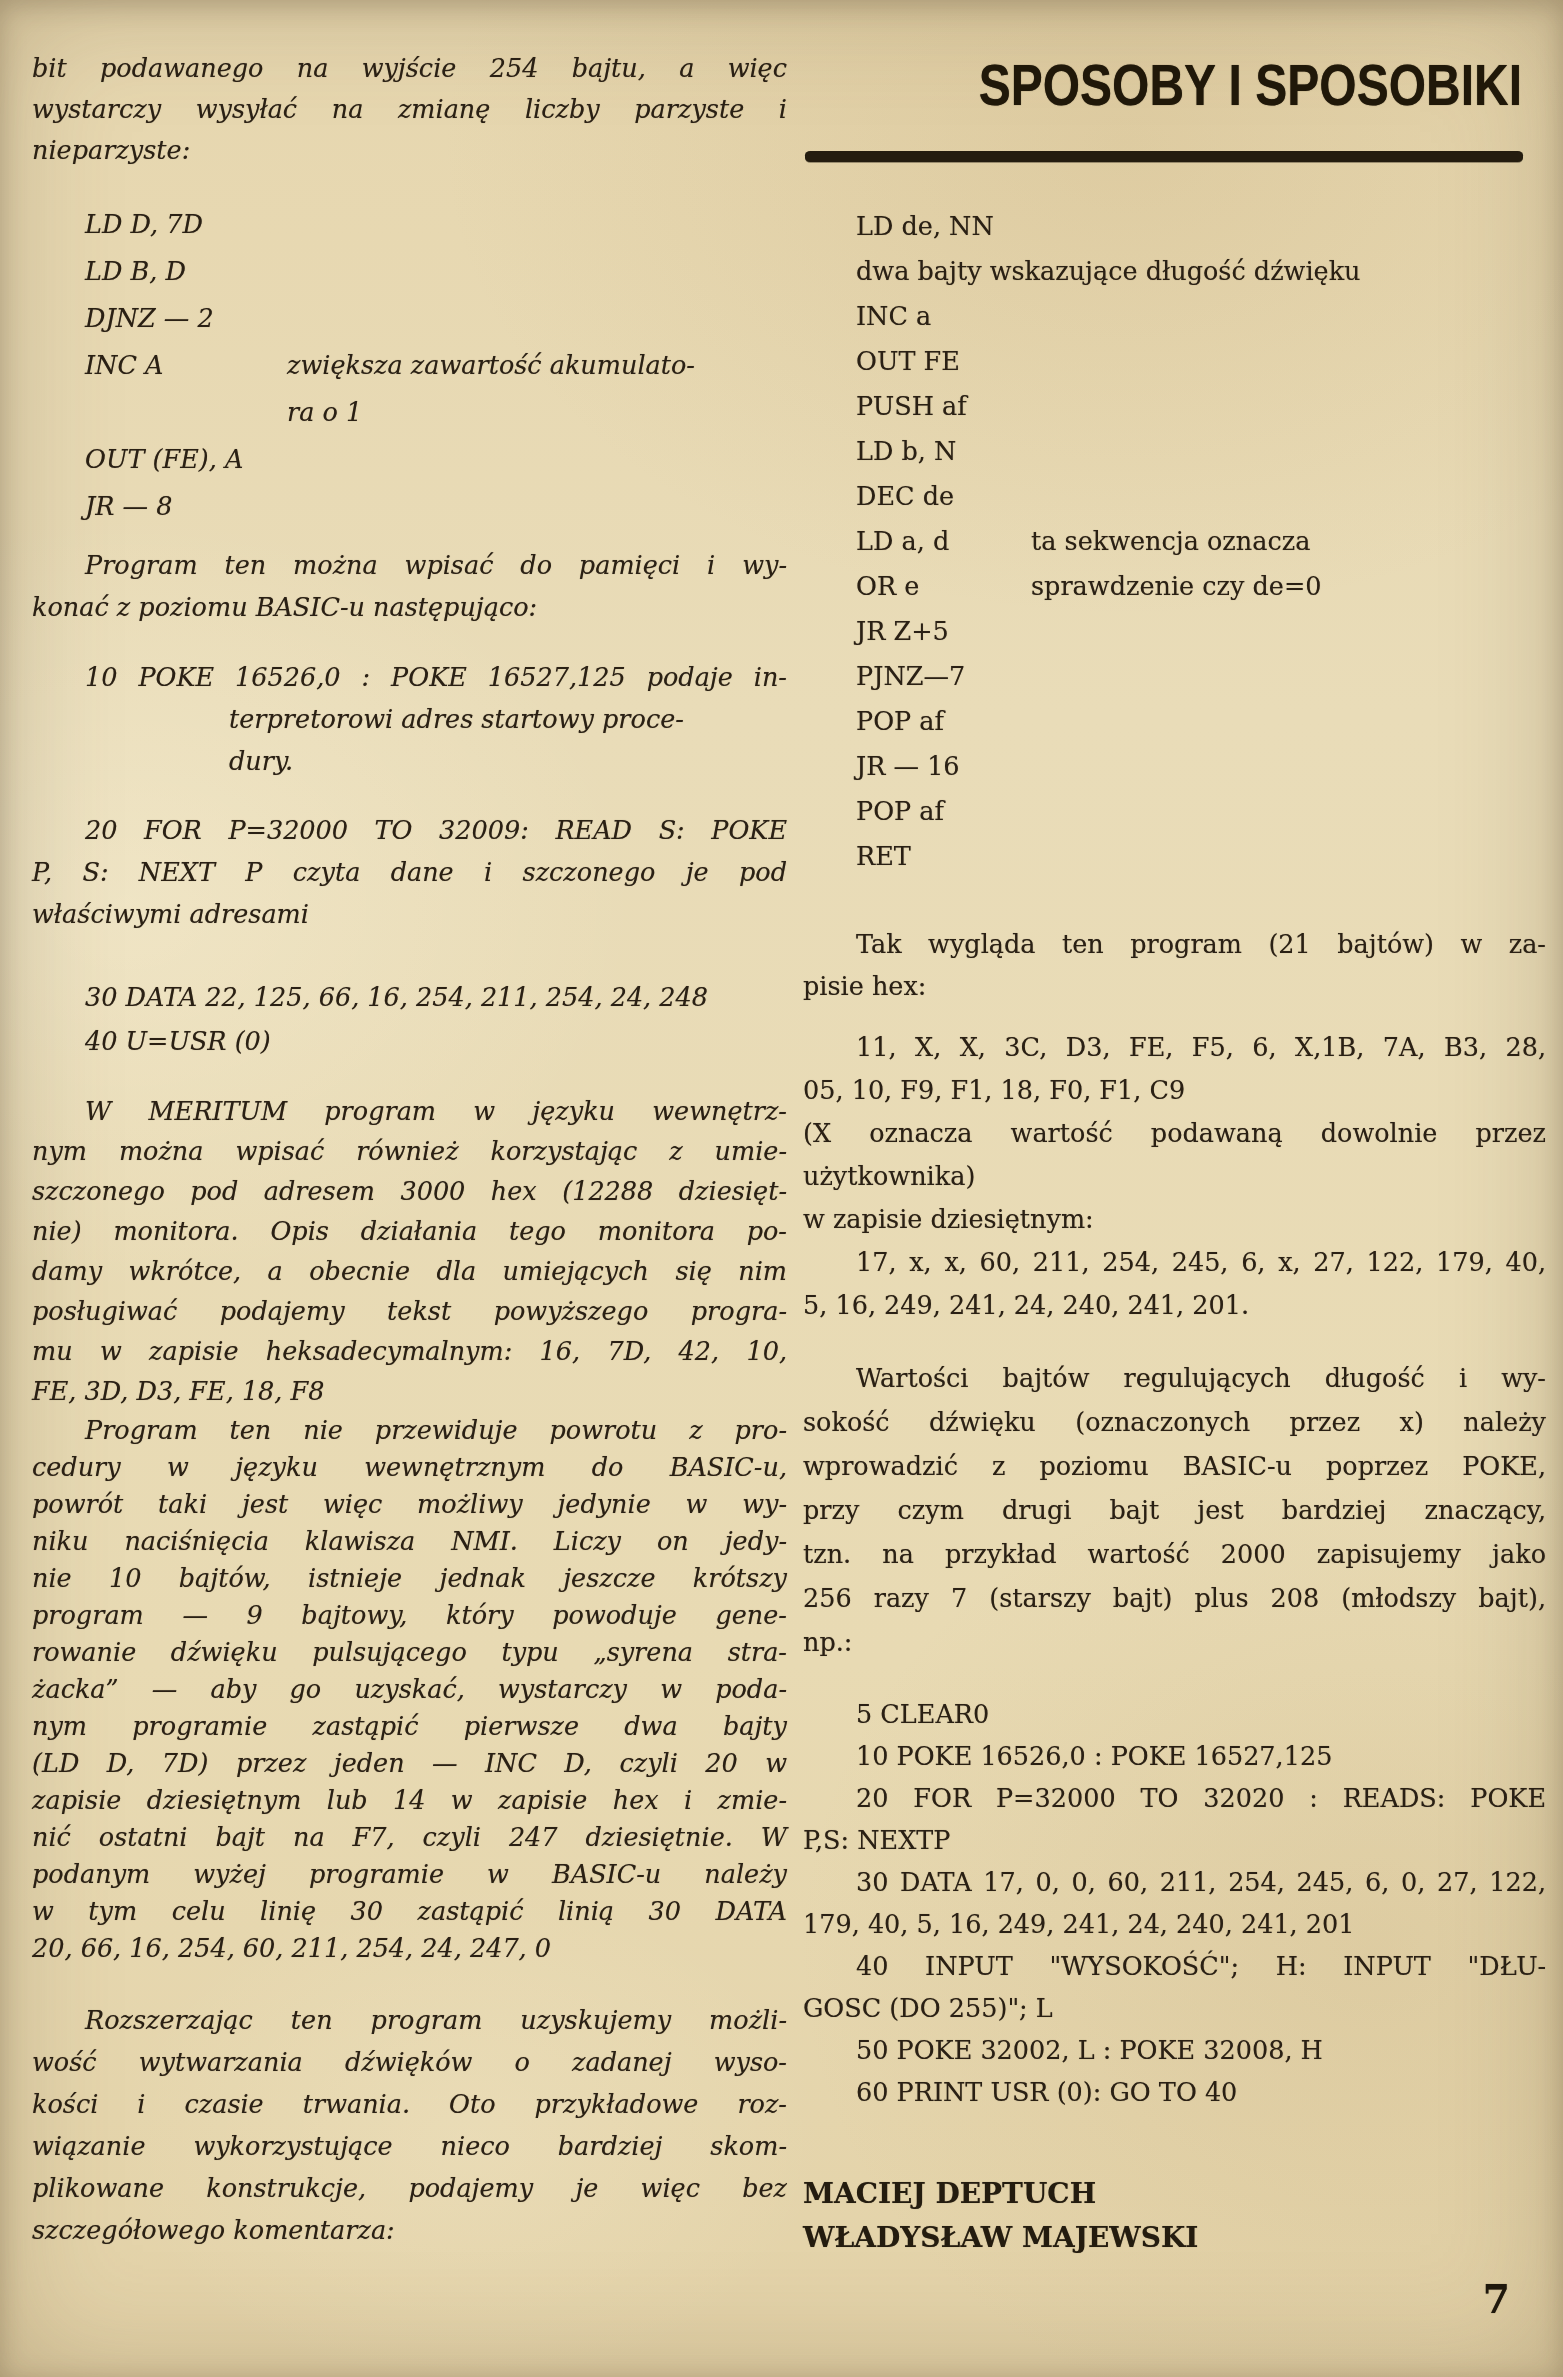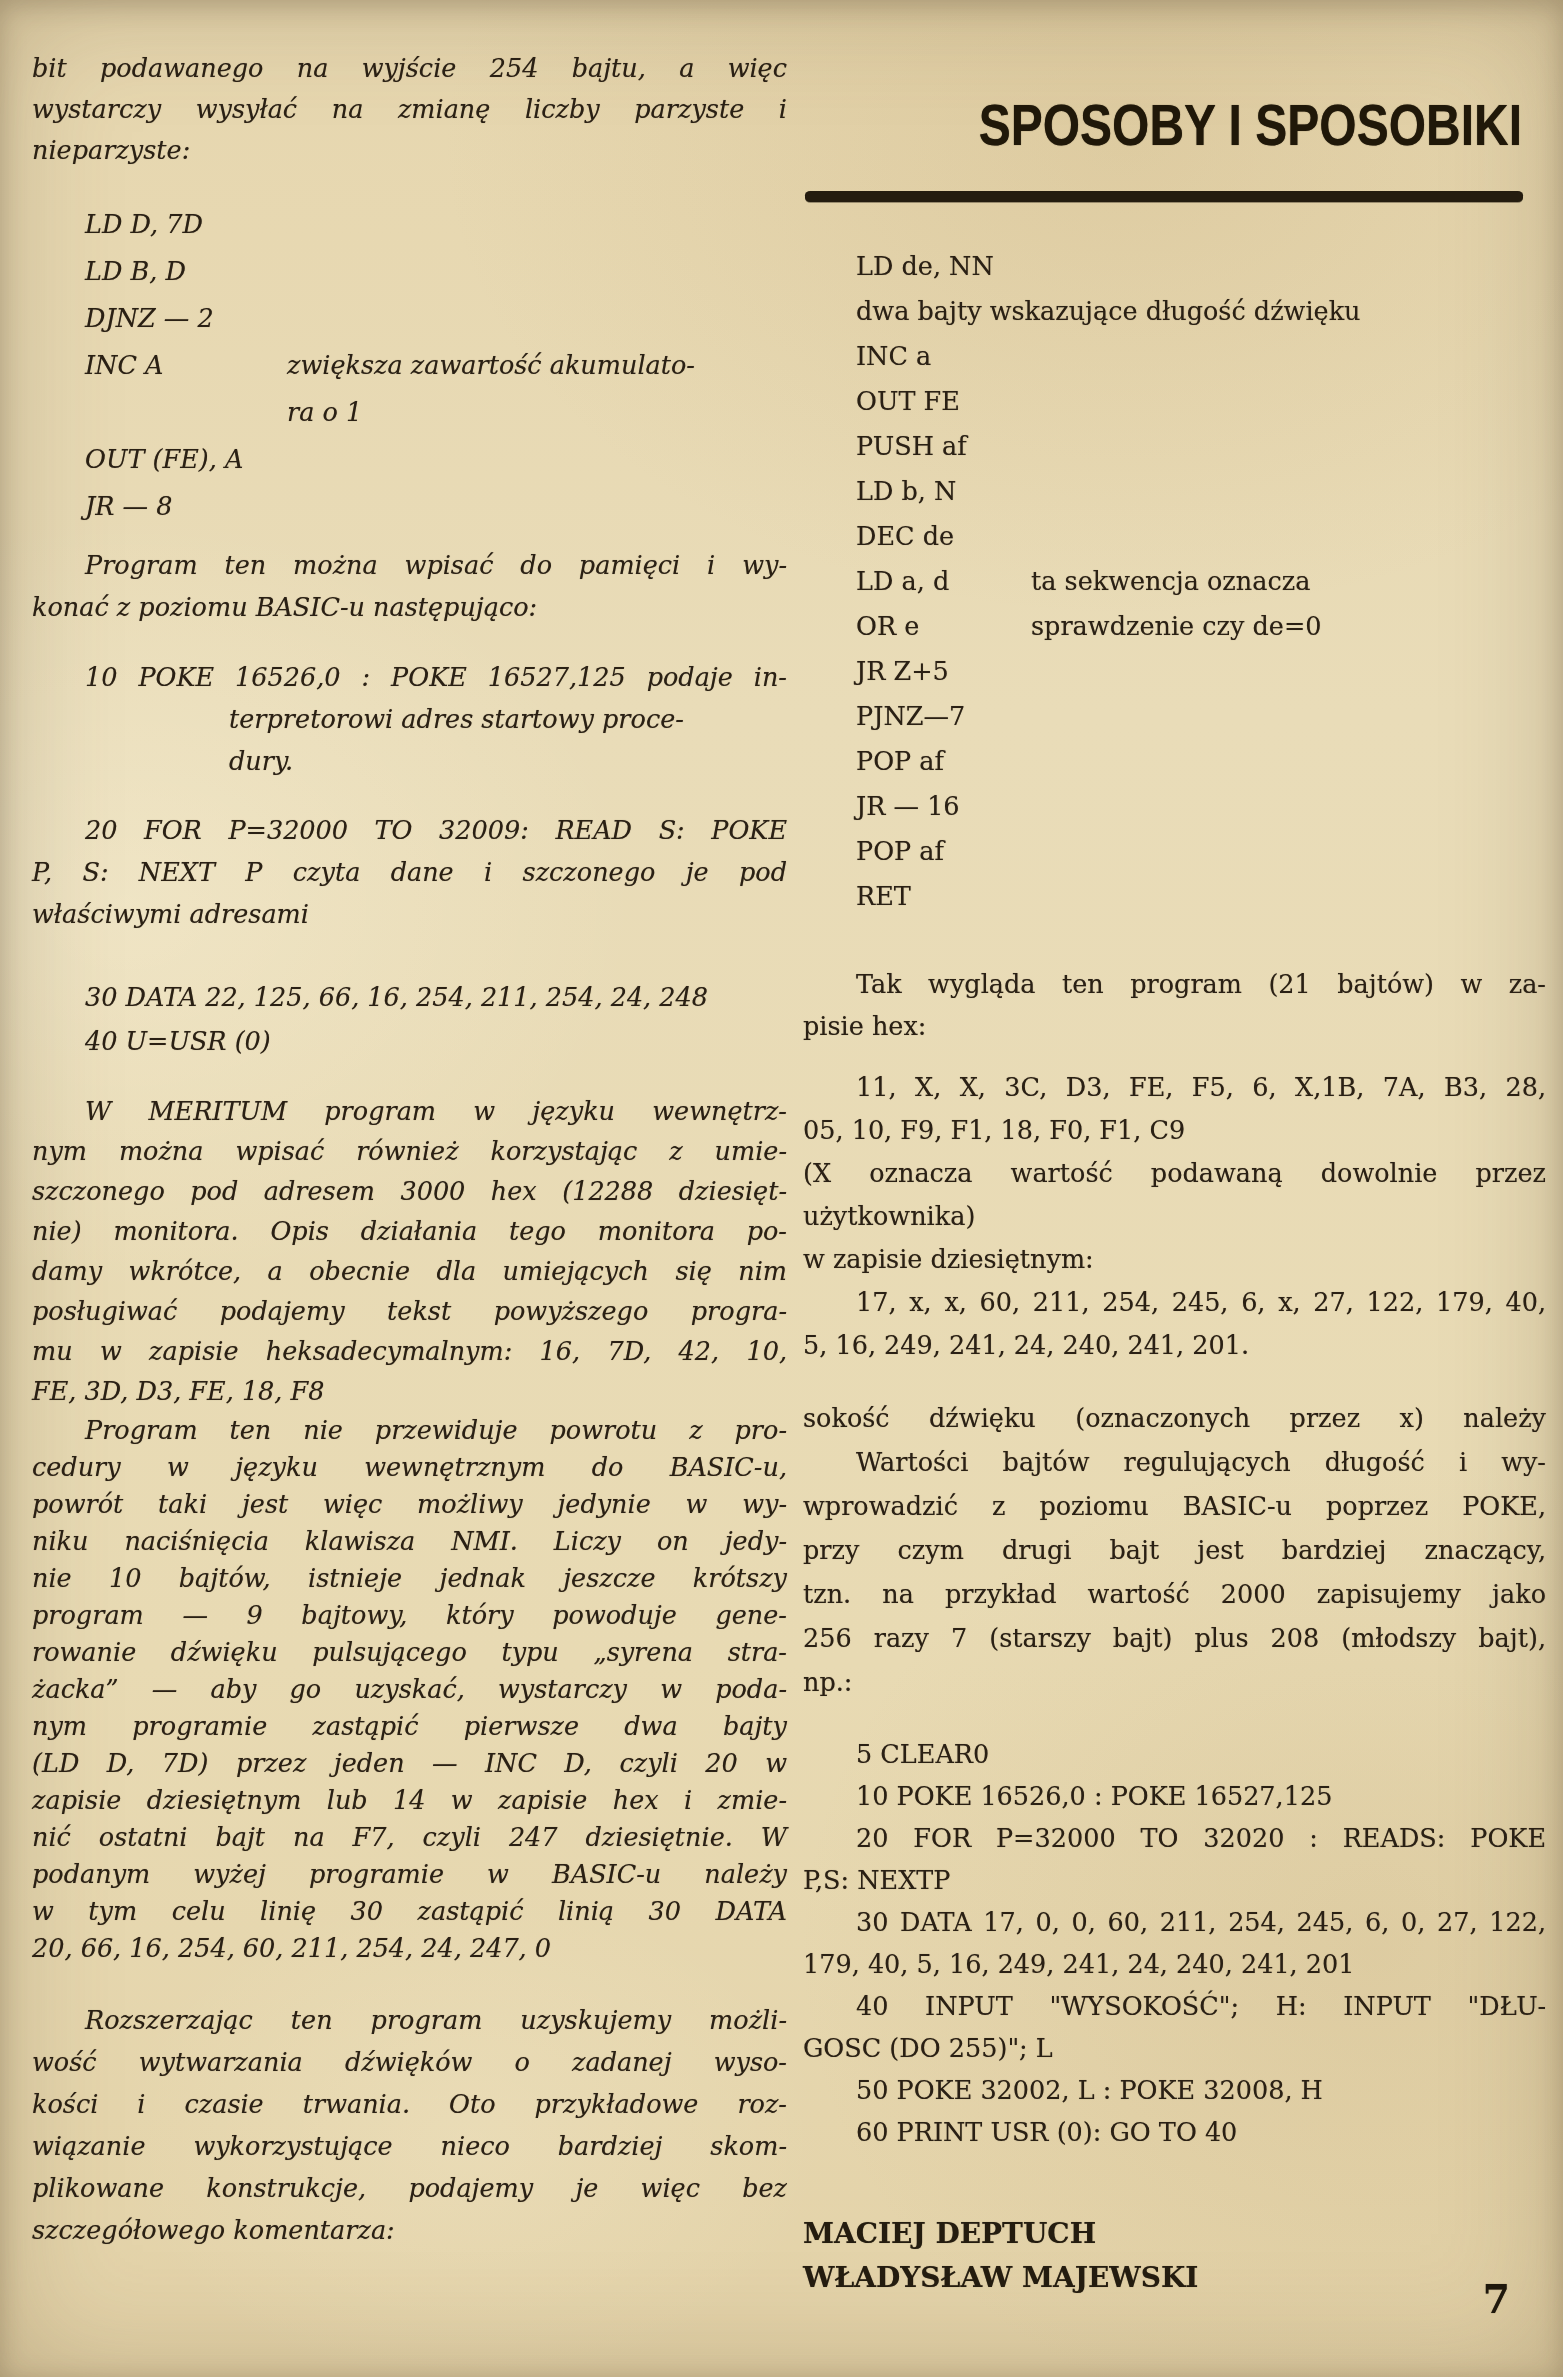--- a/index.html
+++ b/index.html
@@ -13,21 +13,21 @@
       radial-gradient(1105px 765px at 72% 6%, rgba(186,156,100,0.20), transparent 62%),
       radial-gradient(850px 646px at 8% 38%, rgba(255,249,228,0.30), transparent 60%),
       radial-gradient(935px 807px at 88% 82%, rgba(176,146,92,0.16), transparent 62%),
       radial-gradient(595px 425px at 30% 90%, rgba(255,249,228,0.18), transparent 60%),
       linear-gradient(180deg,#e6d6ae 0%,#e9dcb8 30%,#e8dab3 70%,#e3d2a8 100%);
     box-shadow:inset 0 0 119px rgba(92,72,40,0.28), inset 0 5.1px 25.5px rgba(60,45,25,0.25);
     overflow:hidden;
   }
   .col{position:absolute;top:0;bottom:0;}
   .col-left{left:32px;width:755px;font-style:italic;}
-  .col-right{left:803px;width:743px;margin-top:40px;}
+  .col-right{left:803px;width:743px;}
   .block{position:absolute;left:0;right:0;font-size:25.5px;}
   .line{min-height:1em;}
   .j{text-align:justify;text-align-last:justify;}
   .i1{padding-left:53px;}
   .i2{padding-left:197px;}
   .code .line{padding-left:53px;position:relative;}
   .code .cm{position:absolute;top:0;}
   .col-left  .code .cm{left:255px;text-align:right;}
   .col-right .code .cm{left:228px;}
   .section-title{
@@ -158,22 +158,22 @@
     <div class="block para" style="top:1026px;line-height:43px">
         <div class="line i1 j">11, X, X, 3C, D3, FE, F5, 6, X,1B, 7A, B3, 28,</div>
         <div class="line">05, 10, F9, F1, 18, F0, F1, C9</div>
         <div class="line j">(X oznacza wartość podawaną dowolnie przez</div>
         <div class="line">użytkownika)</div>
         <div class="line">w zapisie dziesiętnym:</div>
         <div class="line i1 j">17, x, x, 60, 211, 254, 245, 6, x, 27, 122, 179, 40,</div>
         <div class="line">5, 16, 249, 241, 24, 240, 241, 201.</div>
       </div>
     <div class="block para" style="top:1356px;line-height:44px">
+        <div class="line i1 j">Wartości bajtów regulujących długość i wy-</div>
         <div class="line j">sokość dźwięku (oznaczonych przez x) należy</div>
-        <div class="line i1 j">Wartości bajtów regulujących długość i wy-</div>
         <div class="line j">wprowadzić z poziomu BASIC-u poprzez POKE,</div>
         <div class="line j">przy czym drugi bajt jest bardziej znaczący,</div>
         <div class="line j">tzn. na przykład wartość 2000 zapisujemy jako</div>
         <div class="line j">256 razy 7 (starszy bajt) plus 208 (młodszy bajt),</div>
         <div class="line">np.:</div>
       </div>
     <div class="block para" style="top:1693px;line-height:42px">
         <div class="line i1">5 CLEAR0</div>
         <div class="line i1">10 POKE 16526,0 : POKE 16527,125</div>
         <div class="line i1 j">20 FOR P=32000 TO 32020 : READS: POKE</div>

